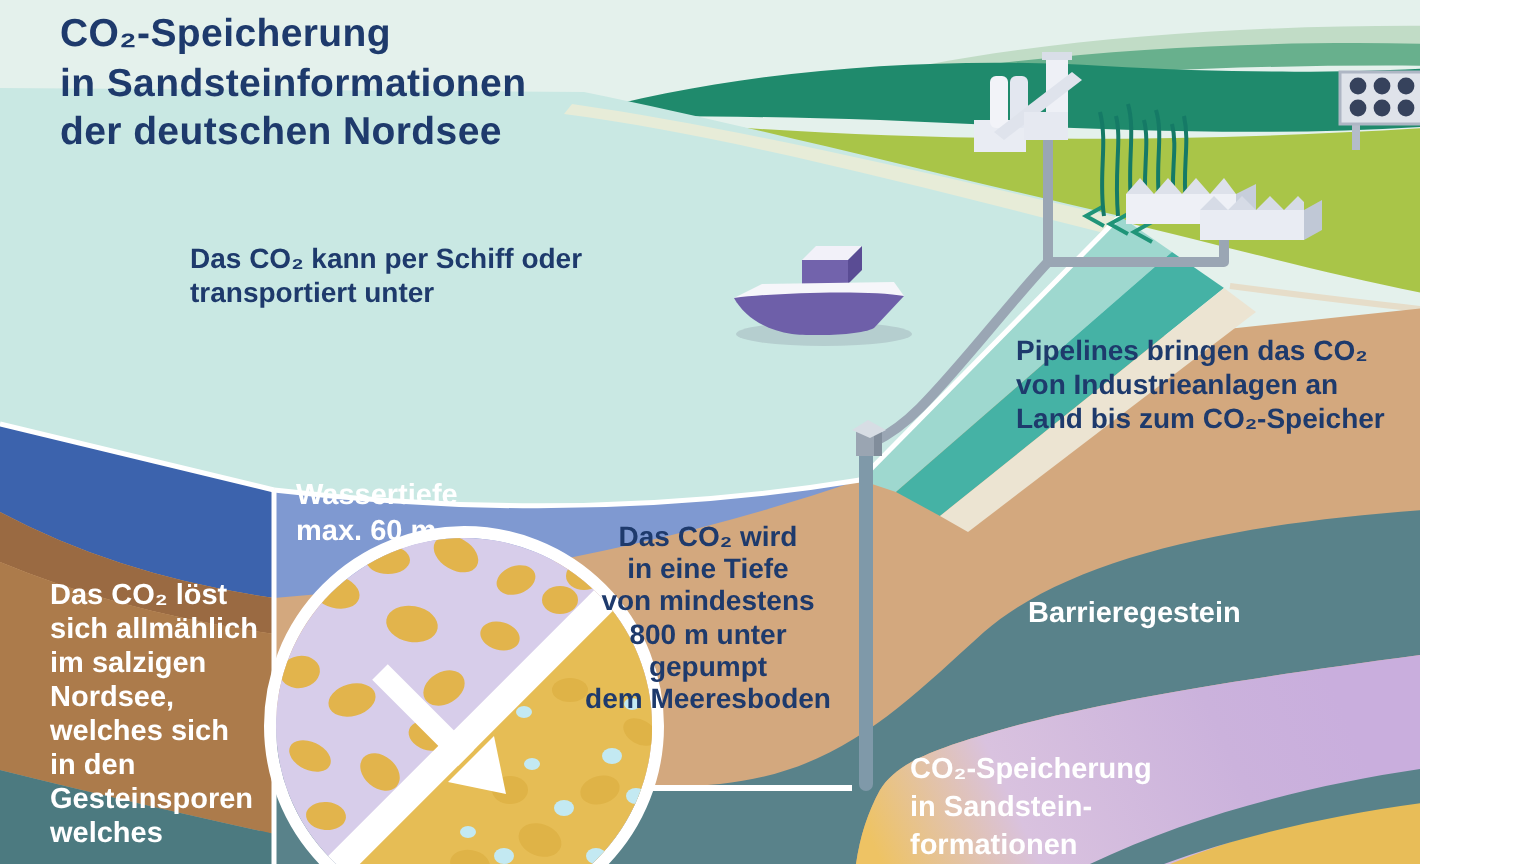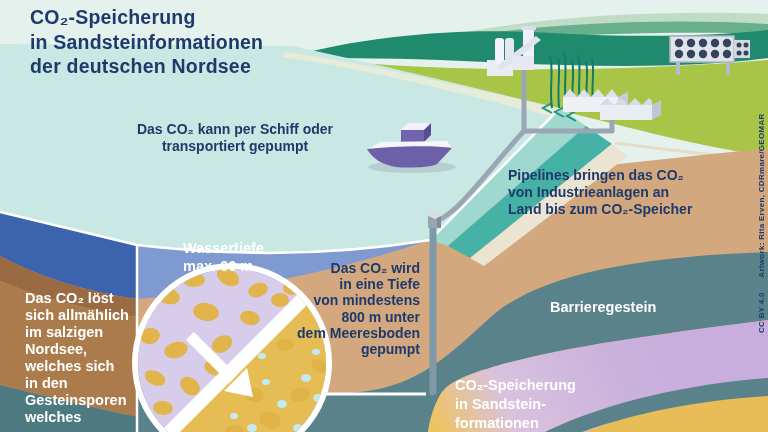--- a/index.html
+++ b/index.html
@@ -1,27 +1,27 @@
 <!DOCTYPE html>
 <html><head>
 <meta charset="utf-8">
 <style>
   html,body{margin:0;padding:0;background:#fff;}
-  .stage{position:relative;width:768px;height:432px;overflow:hidden;
+  .stage{position:relative;width:710px;height:432px;overflow:hidden;
          font-family:"Liberation Sans","DejaVu Sans",sans-serif;}
   .stage svg{position:absolute;left:0;top:0;}
   .lbl{position:absolute;font-weight:bold;line-height:1.22;}
   .navy{color:#1e3a6c;}
   .white{color:#ffffff;}
   .title{left:30px;top:5px;font-size:19.5px;line-height:1.26;letter-spacing:.2px;}
-  .transport{left:95px;top:121px;width:280px;text-align:center;font-size:14px;}
+  .transport{left:95px;top:121px;width:280px;text-align:left;font-size:14px;}
   .pipelines{left:508px;top:167px;width:220px;font-size:14px;}
-  .waterdepth{left:148px;top:240px;font-size:14.5px;margin-left:35px;}
-  .injection{left:288px;top:260px;width:132px;text-align:right;font-size:14px;line-height:1.16;}
-  .barrier{left:514px;top:299px;font-size:14.5px;margin-left:36px;}
+  .waterdepth{left:148px;top:240px;font-size:14.5px;}
+  .injection{left:288px;top:260px;width:132px;text-align:center;font-size:14px;line-height:1.16;}
+  .barrier{left:514px;top:299px;font-size:14.5px;}
   .dissolution{left:25px;top:290px;font-size:14.5px;line-height:1.17;}
   .storage{left:455px;top:376px;font-size:14.5px;line-height:1.3;}
   .credit{position:absolute;left:757px;top:333px;transform-origin:0 0;
           transform:rotate(-90deg);white-space:nowrap;font-size:8px;
           color:#1e3a6c;letter-spacing:.3px;}
   .credit .lic{font-weight:bold;}
   .credit .att{margin-left:12px;font-weight:bold;}
 </style>
 </head>
 <body>
@@ -227,41 +227,41 @@
 </svg>
 
 <div class="lbl title navy">
   <div>CO₂-Speicherung</div>
   <div>in Sandsteinformationen</div>
   <div>der deutschen Nordsee</div>
 </div>
 
 <div class="lbl transport navy">
   <div>Das CO₂ kann per Schiff oder</div>
-  <div>transportiert gepumpt</div>
+  <div>transportiert unter</div>
 </div>
 
 <div class="lbl pipelines navy">
   <div>Pipelines bringen das CO₂</div>
   <div>von Industrieanlagen an</div>
   <div>Land bis zum CO₂-Speicher</div>
 </div>
 
 <div class="lbl waterdepth white">
   <div>Wassertiefe</div>
   <div>max. 60 m</div>
 </div>
 
 <div class="lbl injection navy">
   <div>Das CO₂ wird</div>
   <div>in eine Tiefe</div>
   <div>von mindestens</div>
   <div>800 m unter</div>
+  <div>gepumpt</div>
   <div>dem Meeresboden</div>
-  <div>gepumpt</div>
 </div>
 
 <div class="lbl barrier white">
   <span>Barrieregestein</span>
 </div>
 
 <div class="lbl dissolution white">
   <div>Das CO₂ löst</div>
   <div>sich allmählich</div>
   <div>im salzigen</div>

